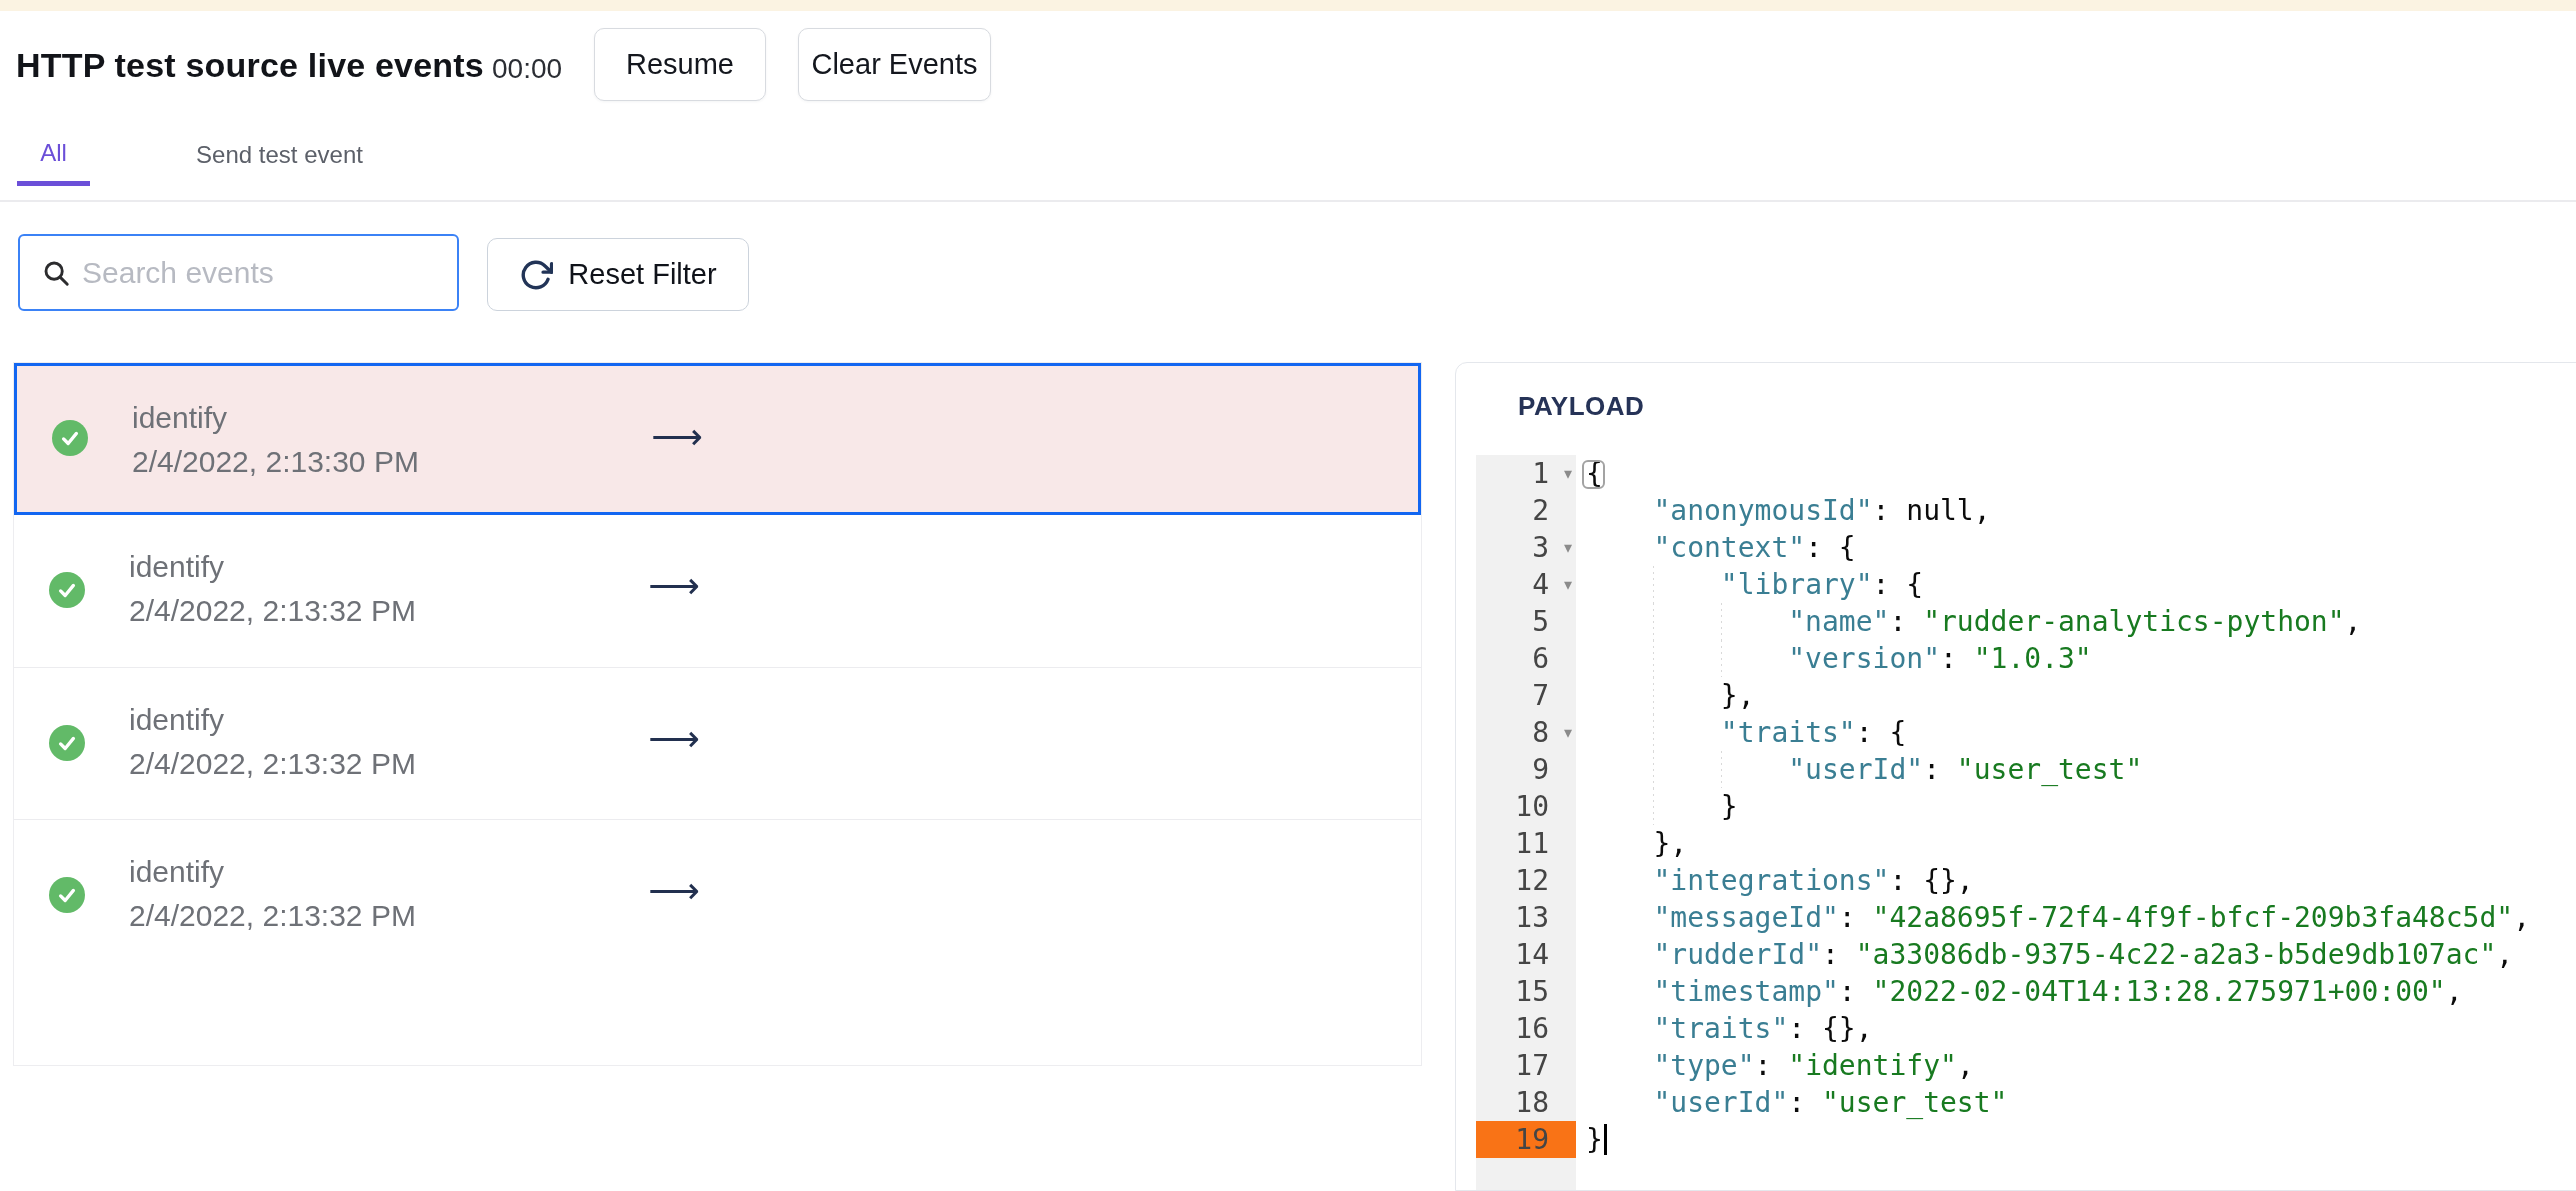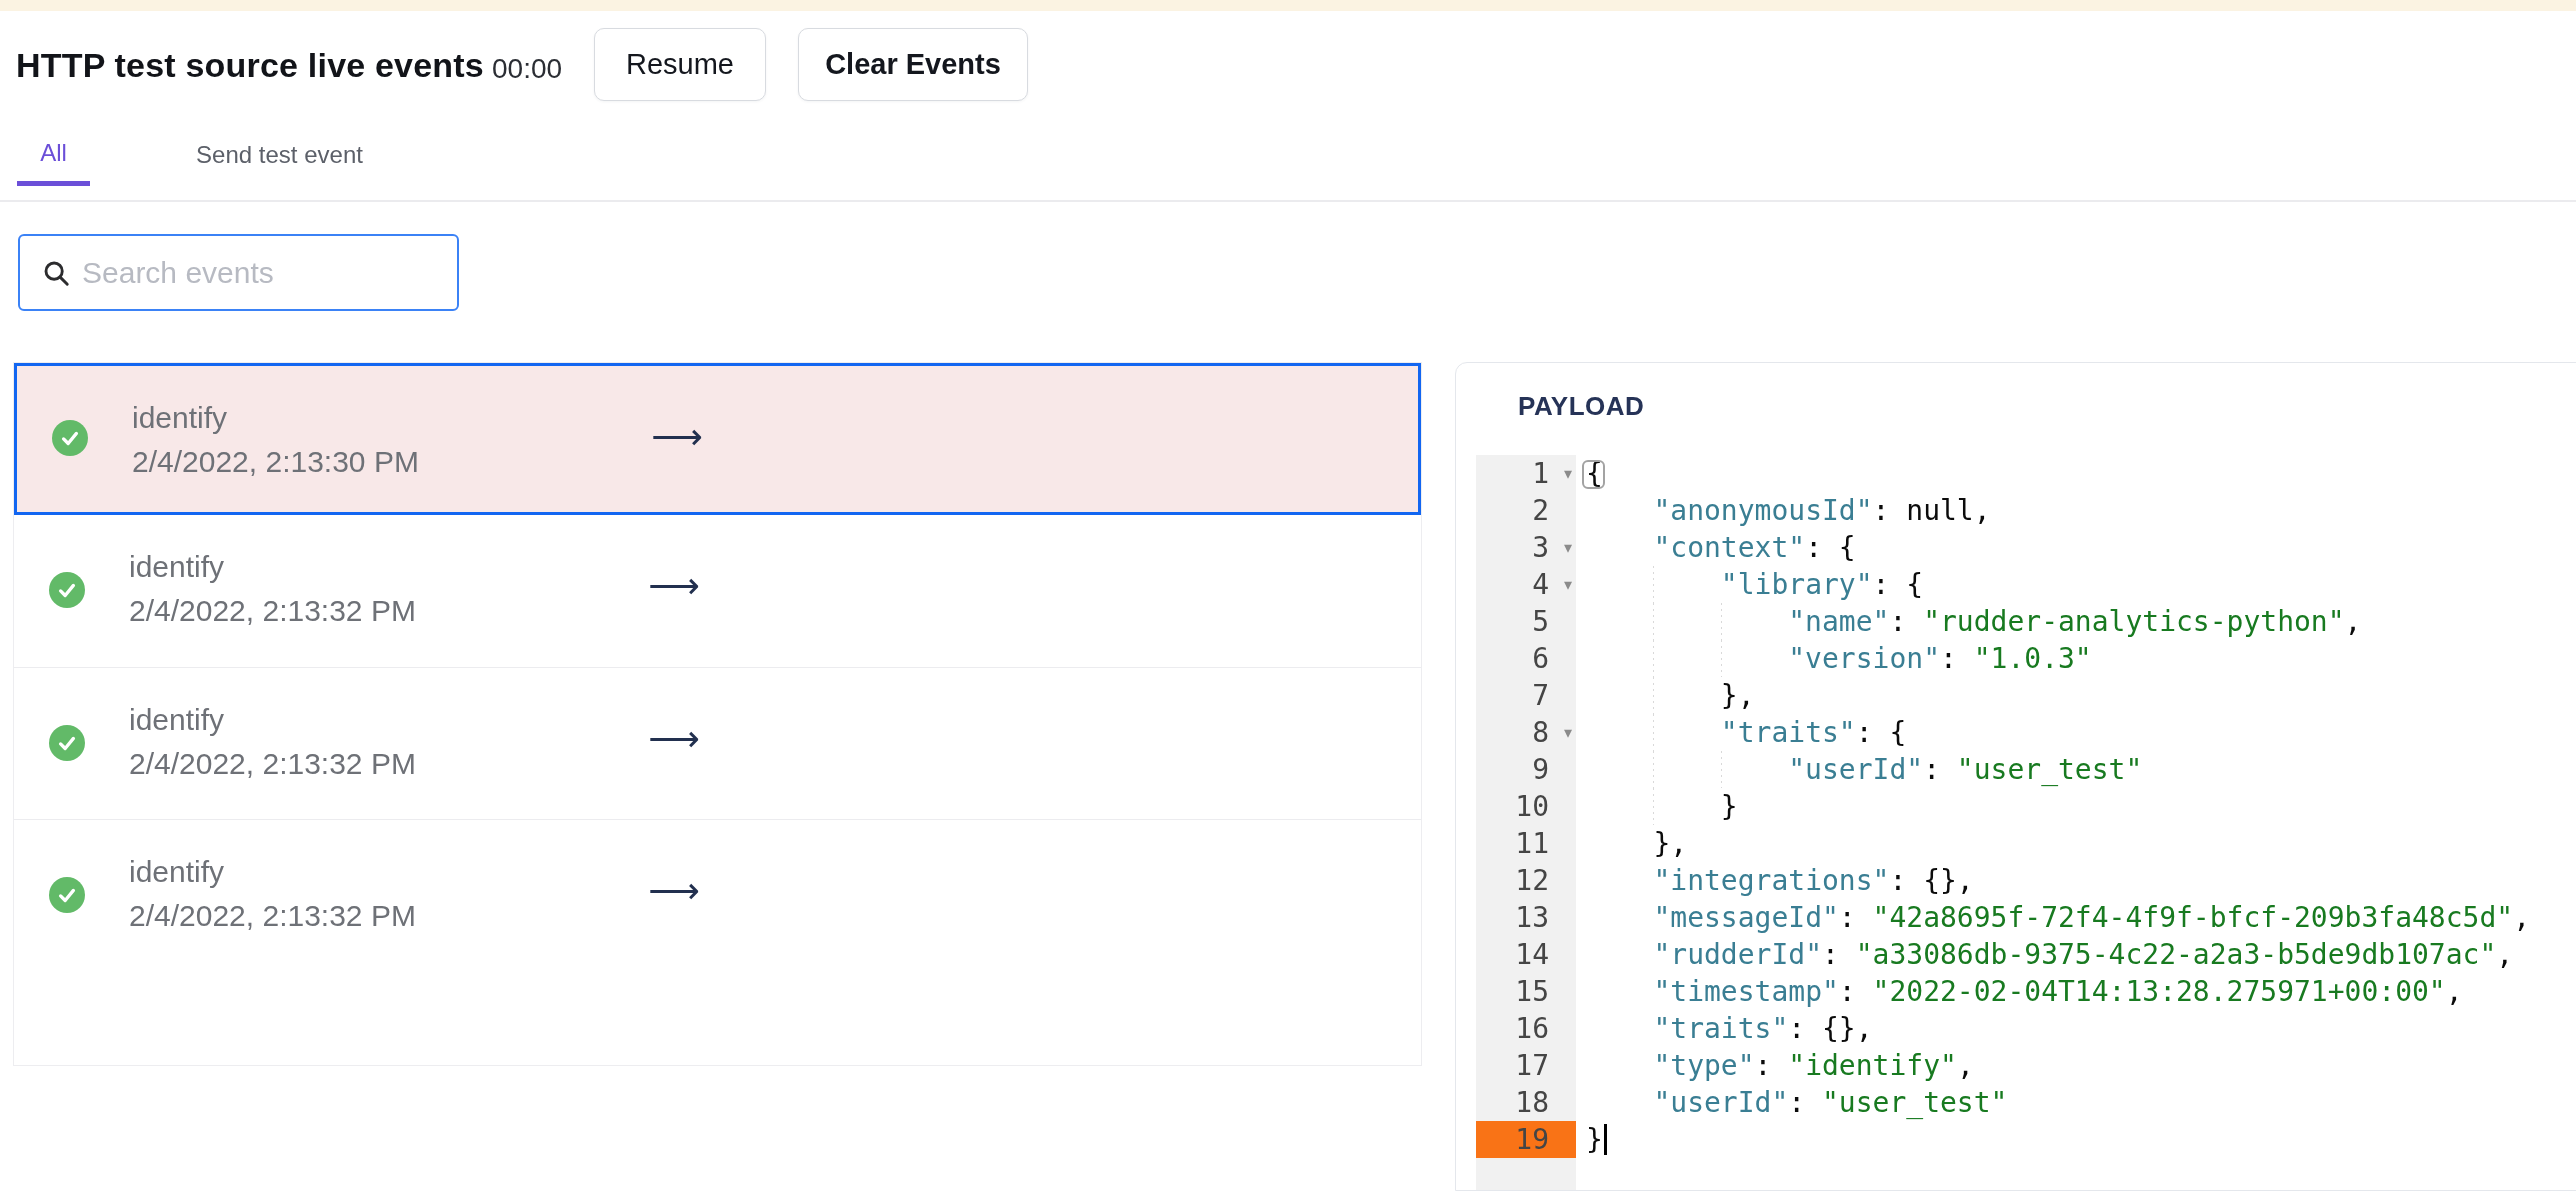--- a/index.html
+++ b/index.html
@@ -8,21 +8,21 @@
 
   .topbar{position:absolute;left:0;top:0;width:2576px;height:11px;background:var(--cream,#fbf3e2);}
 
   .page-title{position:absolute;left:16px;top:46px;font-size:34px;font-weight:700;color:#121419;letter-spacing:0.2px;}
   .timer{position:absolute;left:492px;top:53px;font-size:28px;color:#2b2e34;}
 
   .btn{position:absolute;top:28px;height:73px;box-sizing:border-box;background:#fff;
        border:1.5px solid #d8dbe0;border-radius:10px;display:flex;align-items:center;justify-content:center;
        font-size:29px;color:#14171e;box-shadow:0 1px 3px rgba(20,30,60,.05);cursor:pointer;}
   .btn-resume{left:594px;width:172px;}
-  .btn-clear{left:798px;width:230px;font-weight:bold;}
+  .btn-clear{left:798px;width:193px;}
 
   .tabs-divider{position:absolute;left:0;top:200px;width:2576px;height:2px;background:#ebebee;}
   .tab{position:absolute;top:124px;height:62px;box-sizing:border-box;display:flex;align-items:center;justify-content:center;
        font-size:24px;cursor:pointer;z-index:2;}
   .tab-all{left:17px;width:73px;color:var(--purple,#6b4fd8);border-bottom:5px solid var(--purple,#6b4fd8);}
   .tab-send{left:150px;width:259px;color:#5c6069;}
 
   .search-wrap{position:absolute;left:18px;top:234px;width:441px;height:77px;box-sizing:border-box;}
   .search-input{width:100%;height:100%;box-sizing:border-box;border:2.5px solid var(--blue,#3b82f6);border-radius:6px;
        padding:0 20px 0 62px;font-size:30px;font-family:"Liberation Sans",sans-serif;color:#33363c;outline:none;background:#fff;}
@@ -98,20 +98,27 @@
   </div>
 
   <div class="search-wrap">
     <input class="search-input" type="text" placeholder="Search events" style="">
     <svg class="search-ico" viewBox="0 0 24 24" fill="none" stroke="#2c2c2e" stroke-width="2.3" stroke-linecap="round">
       <circle cx="10.5" cy="10.5" r="6.5"></circle>
         <line x1="15.5" y1="15.5" x2="21" y2="21"></line>
     </svg>
   </div>
 
+  <div class="btn-reset">
+    <svg width="34" height="34" viewBox="0 0 24 24" fill="none" stroke="#223457" stroke-width="2.4" stroke-linecap="round" stroke-linejoin="round">
+      <polyline points="23 4 23 10 17 10"></polyline>
+      <path d="M20.49 15a9 9 0 1 1-2.12-9.36L23 10"></path>
+    </svg>
+    <span>Reset Filter</span>
+  </div>
 
   <div class="card">
     <div id="rows-host">
         <div class="row selected">
           <div class="status-ico">
             <svg width="22" height="22" viewBox="0 0 24 24" fill="none" stroke="#fff" stroke-width="3.6" stroke-linecap="round" stroke-linejoin="round">
               <polyline points="5 13 10 18 19 7"></polyline>
             </svg>
           </div>
           <div class="ev-name">identify</div>

